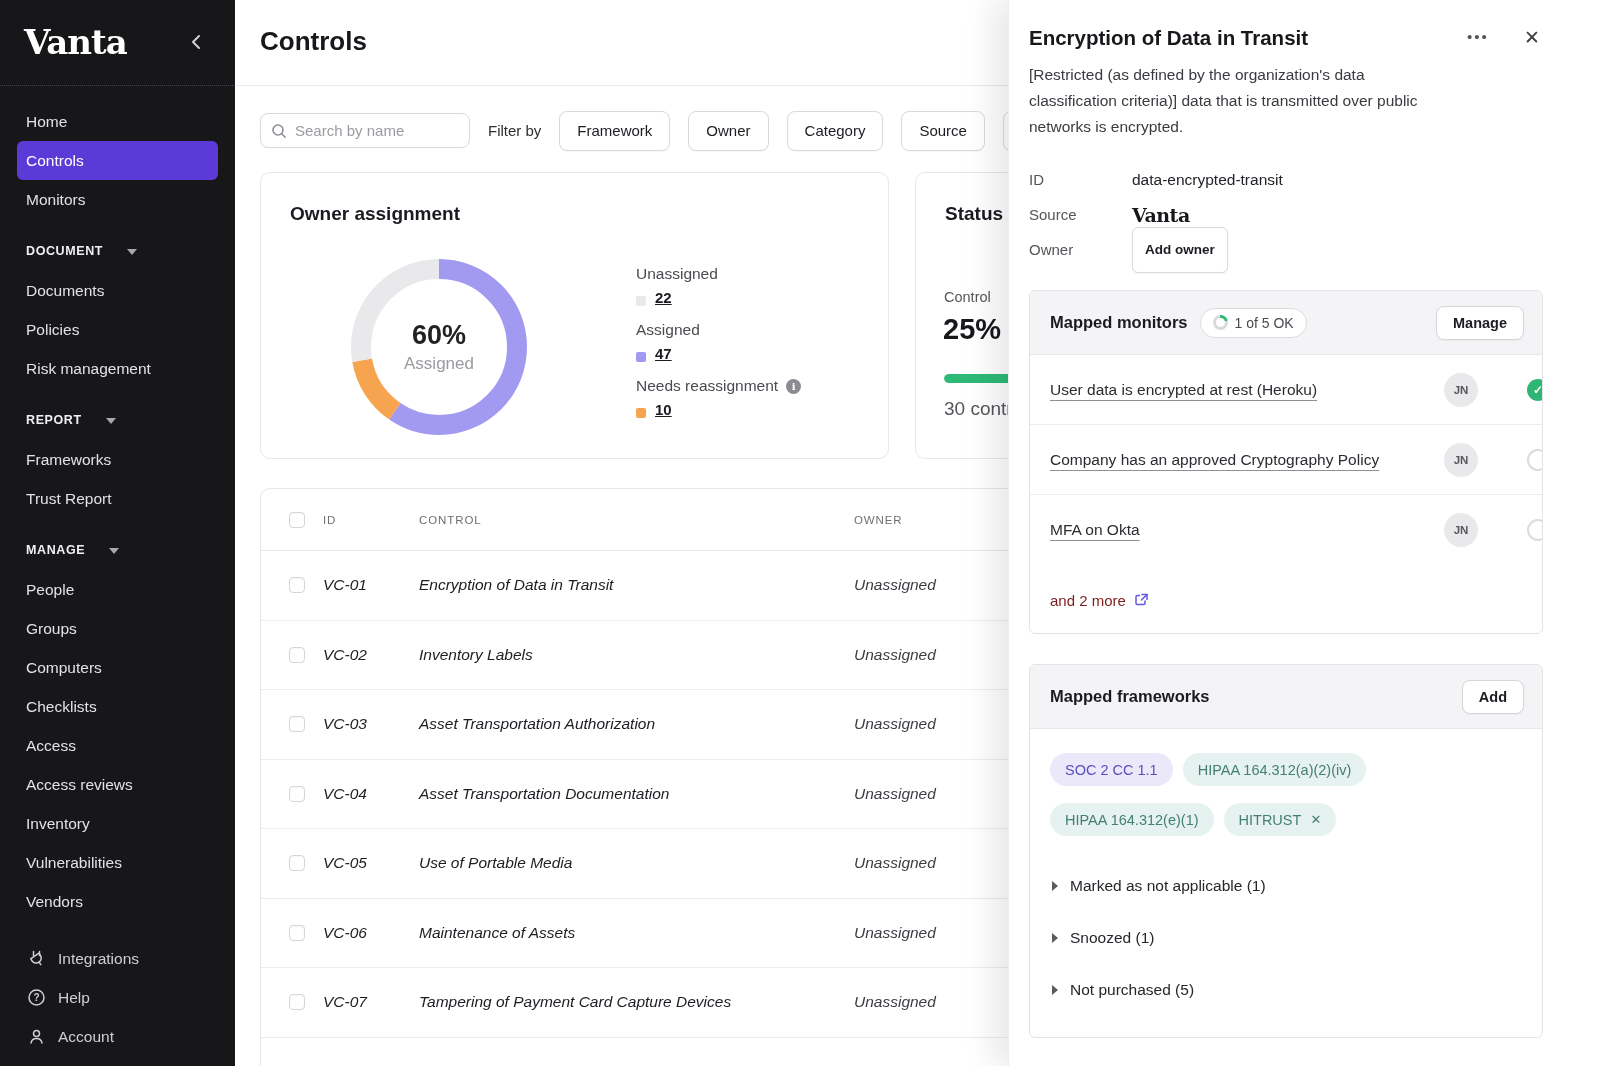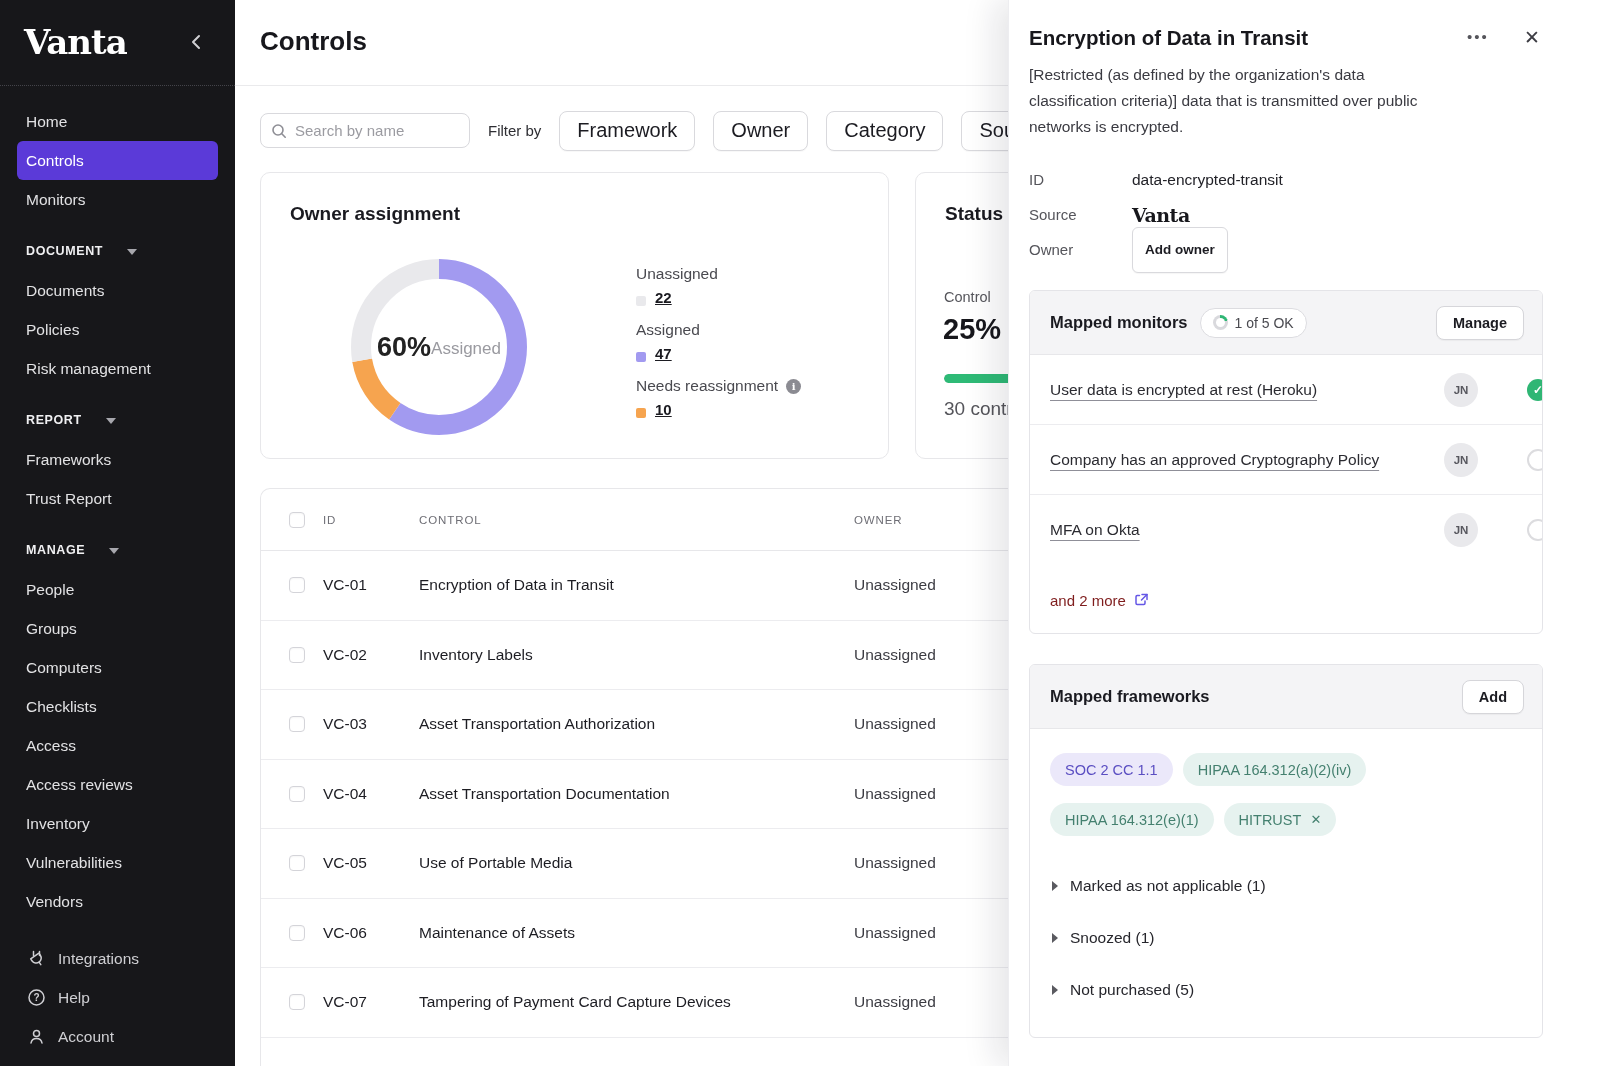--- a/index.html
+++ b/index.html
@@ -30,28 +30,28 @@
 
   
   .toolbar { position:absolute; left:260px; top:113px; height:35px; display:flex; align-items:center; z-index:1; }
   .search-box { width:210px; height:35px; border:1px solid #d9d9dd; border-radius:8px; background:#fff;
     display:flex; align-items:center; padding:0 10px; gap:8px; }
   .search-box input { border:none; outline:none; flex:1; font-size:15px; color:#333; font-family:"Liberation Sans", sans-serif; min-width:0; }
   .search-box input::placeholder { color:#9b9ba1; }
   .filter-label { margin-left:18px; margin-right:18px; font-size:15px; color:#2e2e33; }
   .filters { display:flex; gap:18px; }
   .pill-btn { height:40px; padding:0 17px; background:#fff; border:1px solid #d9d9dd; border-radius:8px;
-    font-size:20px; color:#1c1c22; display:flex; align-items:center; cursor:pointer; box-shadow:0 1px 1px rgba(0,0,0,.03); white-space:nowrap; }
+    font-size:15px; color:#1c1c22; display:flex; align-items:center; cursor:pointer; box-shadow:0 1px 1px rgba(0,0,0,.03); white-space:nowrap; }
 
   
   .card { position:absolute; background:#fff; border:1px solid #e7e7ea; border-radius:10px; }
   .owner-card { left:260px; top:172px; width:629px; height:287px; }
   .card-title { position:absolute; left:29px; top:30px; font-size:19px; font-weight:700; color:#1a1a20; }
   .donut-wrap { position:absolute; left:88px; top:84px; width:180px; height:180px; }
-  .donut-center { position:absolute; left:0; top:0; width:180px; height:180px; display:flex; flex-direction:row; align-items:center; justify-content:center; }
+  .donut-center { position:absolute; left:0; top:0; width:180px; height:180px; display:flex; flex-direction:column; align-items:center; justify-content:center; }
   .donut-pct { font-size:27px; font-weight:600; color:#222; }
   .donut-sub { font-size:17px; color:#9a9aa0; margin-top:3px; }
   .legend { position:absolute; left:375px; top:92px; display:flex; flex-direction:column; gap:15px; }
   .legend-entry .l-label { font-size:15.5px; color:#4a4a50; display:flex; align-items:center; gap:8px; }
   .legend-entry .l-val { display:flex; align-items:flex-end; gap:9px; margin-top:6px;text-decoration:underline; }
   .sw { width:10px; height:10px; border-radius:2px; display:inline-block; }
   .l-num { font-size:15px; font-weight:700; color:#1a1a20; }
   .info-dot { width:15px; height:15px; border-radius:50%; background:#8b8b92; color:#fff; font-size:10px; font-weight:700;
     display:inline-flex; align-items:center; justify-content:center; font-family:"DejaVu Serif", serif; cursor:pointer; }
 
@@ -60,21 +60,21 @@
   .metric-value { position:absolute; left:27px; top:140px; font-size:29px; font-weight:700; color:#17171c;text-align:center; }
   .progress { position:absolute; left:28px; top:201px; width:175px; height:9px; border-radius:5px; background:#e8e8ec; overflow:hidden; }
   .progress-fill { height:100%; border-radius:5px; width:100%; }
   .metric-foot { position:absolute; left:28px; top:225px; font-size:19px; color:#55555b; white-space:nowrap; }
 
   
   .table-card { position:absolute; left:260px; top:488px; width:820px; height:578px; background:#fff;
     border:1px solid #e7e7ea; border-bottom:none; border-radius:10px 10px 0 0; overflow:hidden; }
   .thead { position:relative; height:62px; border-bottom:1px solid #e7e7ea; }
   .th { position:absolute; top:0; line-height:62px; font-size:11.5px; letter-spacing:.9px; color:#6e6e75; font-weight:400; }
-  .trow { position:relative; height:69.5px; border-bottom:1px solid #ececef; cursor:pointer; }
+  .trow { position:relative; height:69.5px; border-bottom:1px solid #ececef; cursor:pointer;font-style:italic; }
   .cb { position:absolute; left:28px; top:50%; margin-top:-8px; width:16px; height:16px; border:1px solid #d4d4d9;
     border-radius:4px; background:#fff; box-shadow:inset 0 1px 2px rgba(0,0,0,.04); cursor:pointer; }
   .td-id { position:absolute; left:62px; top:50%; transform:translateY(-50%); font-size:15.5px; color:#1d1d23; }
   .td-control { position:absolute; left:158px; top:50%; transform:translateY(-50%); font-size:15.5px; color:#1d1d23; white-space:nowrap; }
   .td-owner { position:absolute; left:593px; top:50%; transform:translateY(-50%); font-size:15.5px; color:#3c3c43; }
 
   
   .panel { position:absolute; left:1008px; top:0; width:592px; height:1066px; background:#fff; z-index:20;
     border-left:1px solid #ededf0; box-shadow:-14px 0 30px rgba(20,20,40,.10); }
   .panel-title { position:absolute; left:20px; top:26px; font-size:20.5px; font-weight:700; color:#17171c; }

